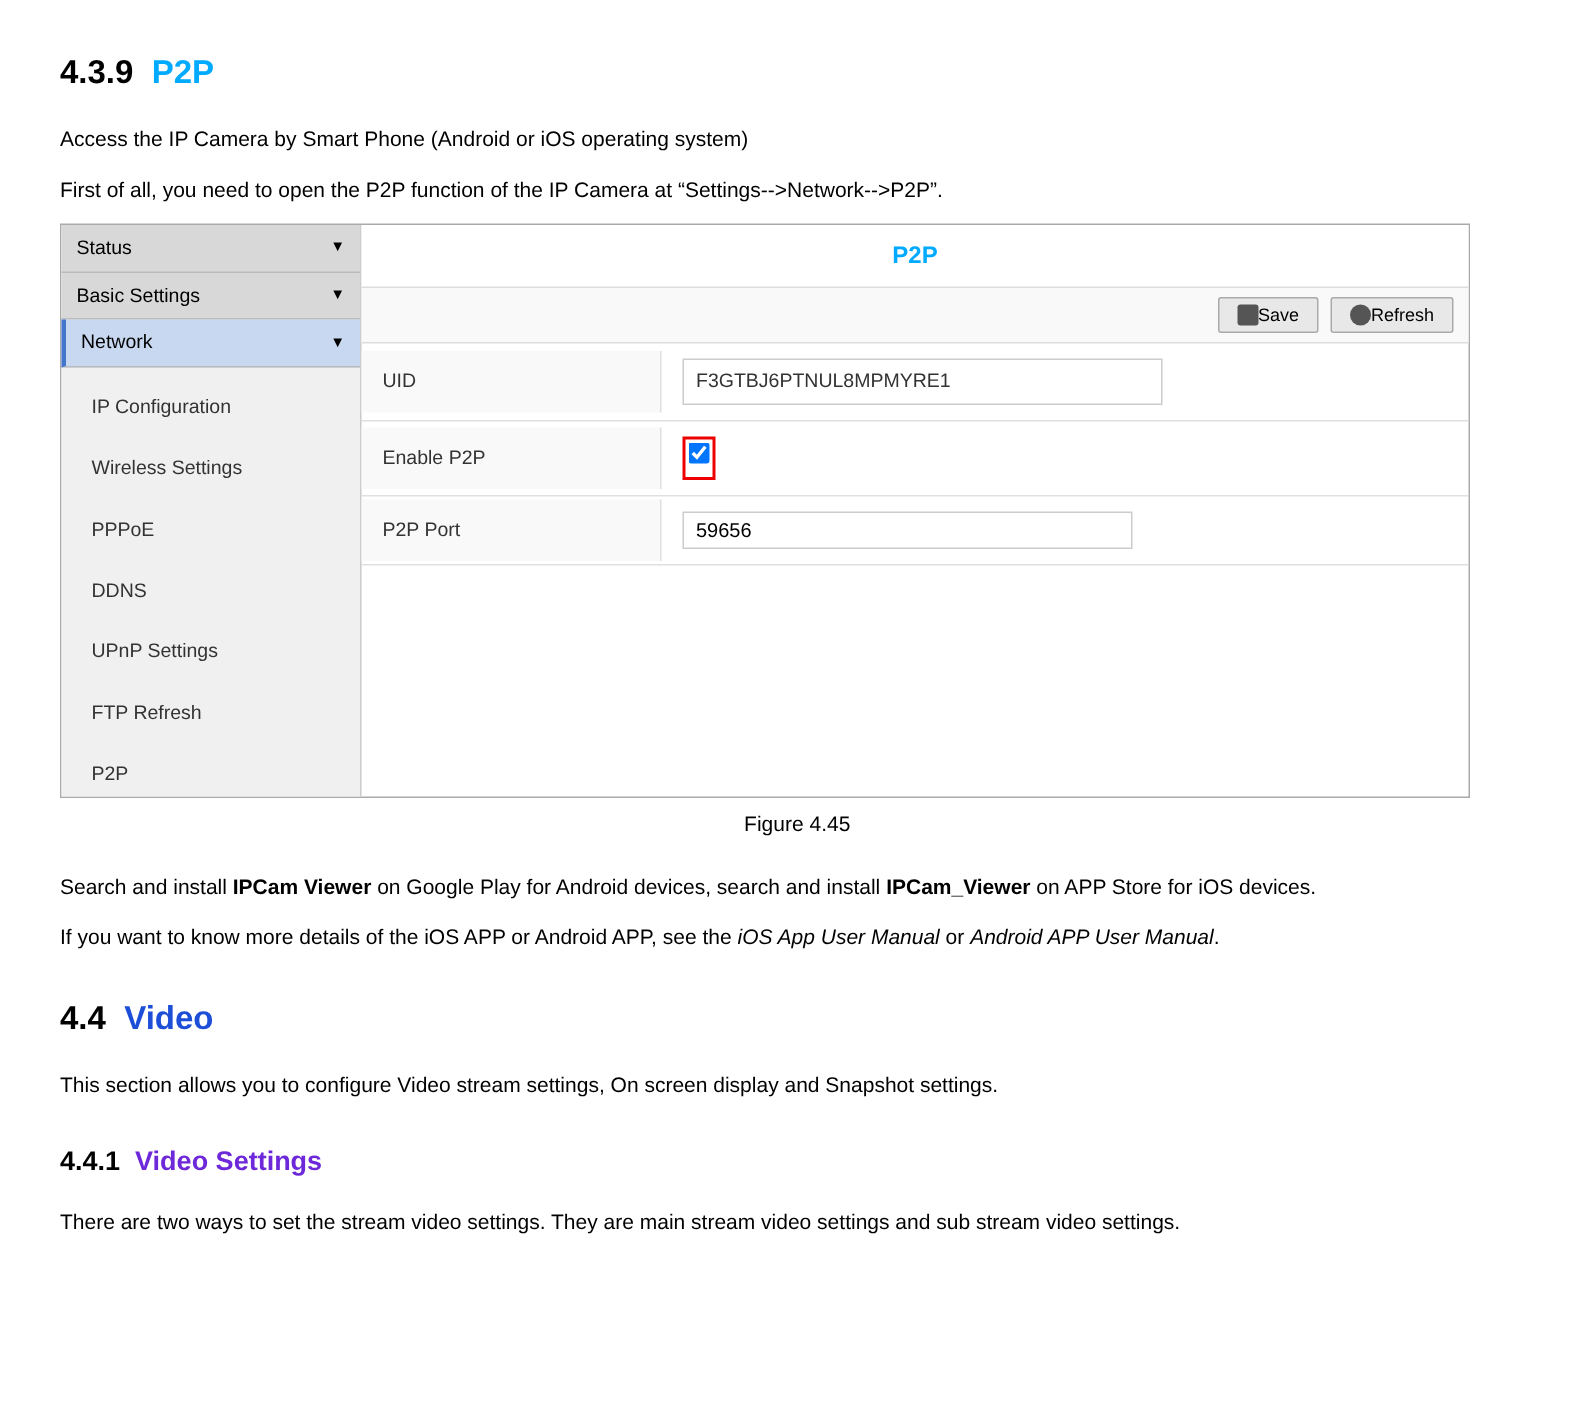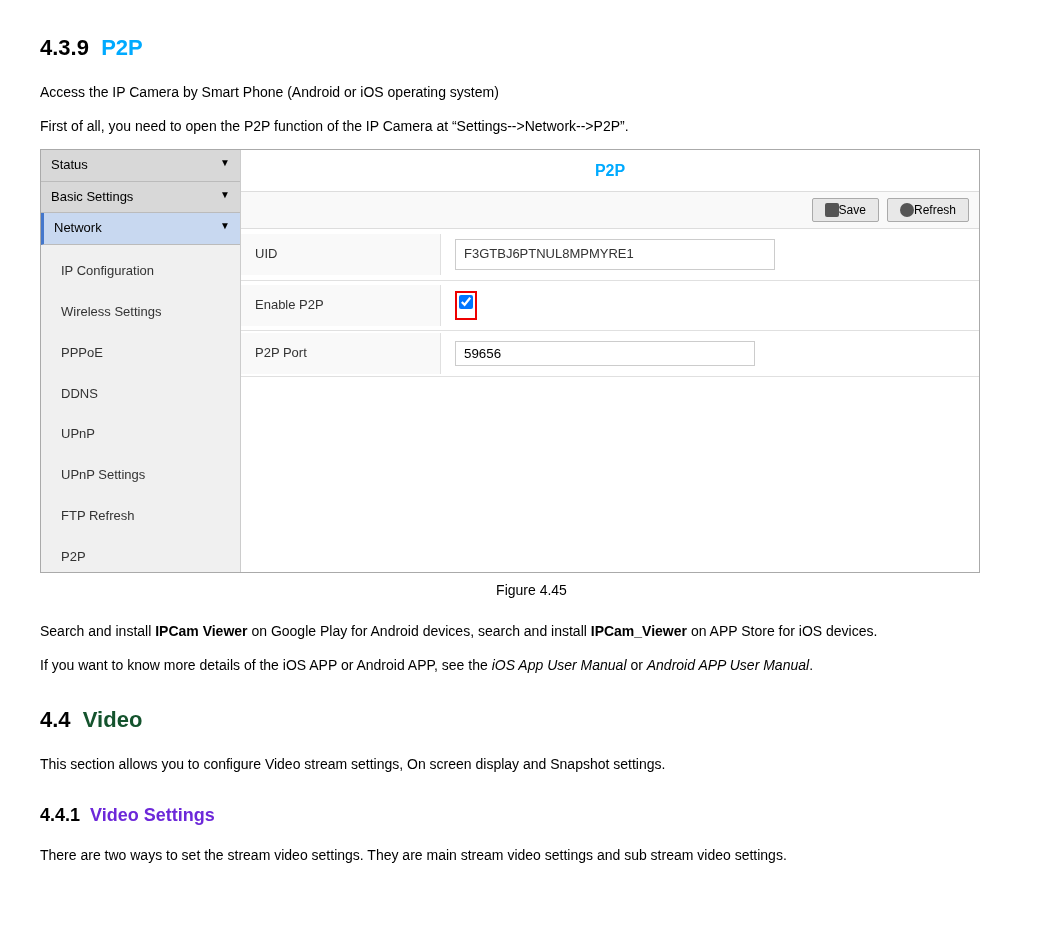--- a/index.html
+++ b/index.html
@@ -53,21 +53,21 @@
       border-right: 1px solid #ccc;
       font-size: 13px;
     }
 
     .sidebar-group-header {
       padding: 5px 10px;
       background: #d8d8d8;
       border-bottom: 1px solid #bbb;
       display: flex;
       justify-content: space-between;
-      align-items: flex-start;
+      align-items: center;
       cursor: pointer;
       font-size: 13px;
     }
 
     .sidebar-group-header .arrow {
       font-size: 10px;
     }
 
     .sidebar-sub-item {
       padding: 16px 10px 4px 20px;
@@ -204,23 +204,20 @@
           <span>IP Configuration</span>
         </div>
         <div class="sidebar-sub-item">
           <span>Wireless Settings</span>
         </div>
         <div class="sidebar-sub-item">
           <span>PPPoE</span>
         </div>
         <div class="sidebar-sub-item">
           <span>DDNS</span>
-        </div>
-        <div class="sidebar-sub-item">
-          <span>UPnP</span>
         </div>
         <div class="sidebar-sub-item">
           <span>UPnP Settings</span>
         </div>
         <div class="sidebar-sub-item">
           <span>FTP Refresh</span>
         </div>
         <div class="sidebar-sub-item selected-highlight">
           <span>P2P</span>
         </div>
@@ -276,21 +273,21 @@
   <p>
     <span>Search and install </span><strong class="app-name">IPCam Viewer</strong><span> on Google Play for Android devices, search and install </span><strong class="app-name">IPCam_Viewer</strong><span> on APP Store for iOS devices.</span>
   </p>
   <p>
     <span>If you want to know more details of the iOS APP or Android APP, see the </span><em class="manual-link">iOS App User Manual</em><span> or </span><em class="manual-link">Android APP User Manual</em><span>.</span>
   </p>
 </div>
 
 <div class="section-break">
   <h2 class="section-title">
-    <span style="color:#000;text-align:right;">4.4</span>&nbsp;&nbsp;<span style="color:#14532d;">Video</span>
+    <span style="color:#000;text-align:right;">4.4</span>&nbsp;&nbsp;<span style="color:#1d4ed8;">Video</span>
   </h2>
   <p>This section allows you to configure Video stream settings, On screen display and Snapshot settings.</p>
 </div>
 
 <div class="section-break">
   <h3 class="subsection-title">
     <span style="color:#000;">4.4.1</span>&nbsp;&nbsp;<span style="color:#6d28d9;margin-top:42px;">Video Settings</span>
   </h3>
   <p>There are two ways to set the stream video settings. They are main stream video settings and sub stream video settings.</p>
 </div>

